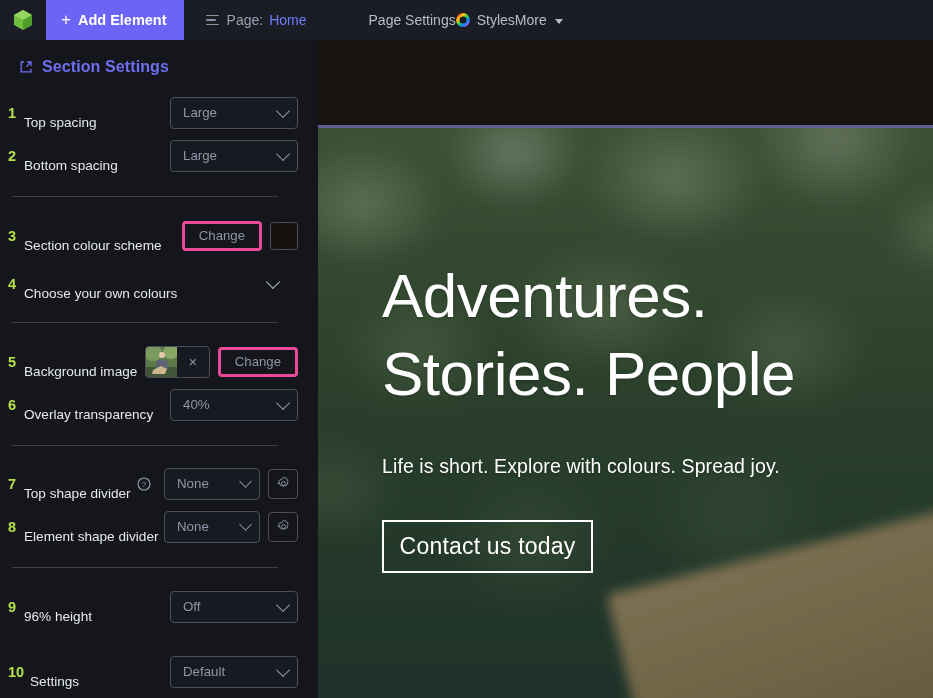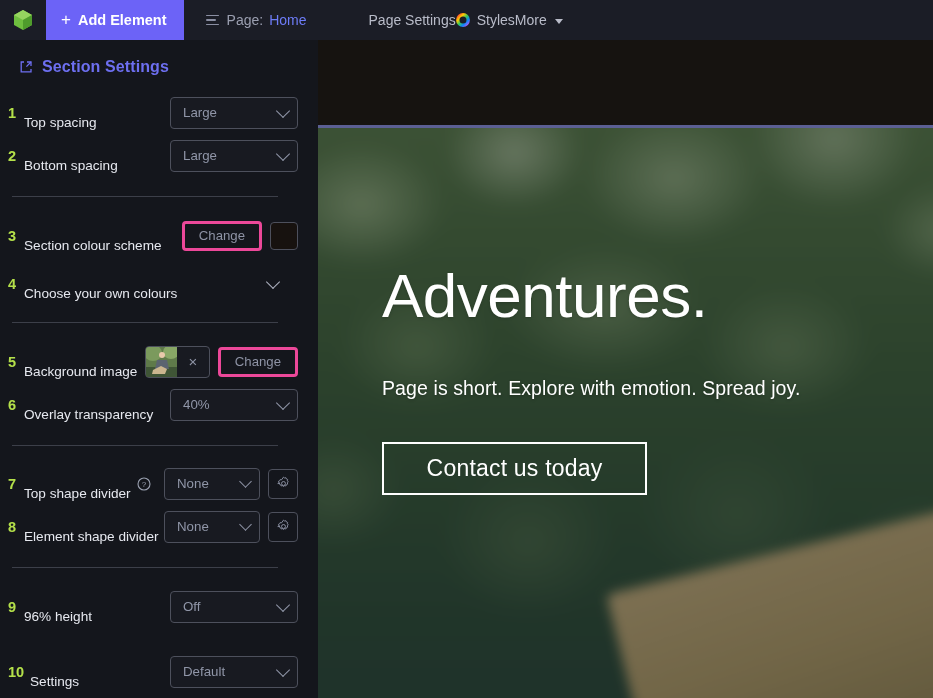--- a/index.html
+++ b/index.html
@@ -364,21 +364,21 @@
     font-size: 19.5px;
     line-height: 26px;
     letter-spacing: 0.1px;
     text-shadow: 0 1px 3px rgba(0,0,0,.25);
   }
   .hero-cta {
     margin-top: 41px;
     display: inline-flex;
     align-items: center;
     justify-content: center;
-    width: 265px;
+    width: 211px;
     height: 53px;
     border: 2px solid #ffffff;
     color: #ffffff;
     font-size: 23px;
     letter-spacing: 0.2px;
     background: transparent;
     cursor: pointer;
     font-family: "Liberation Sans", sans-serif;
   }
 </style>
@@ -627,21 +627,22 @@
   <div class="canvas">
 
     <div class="hero">
       <div class="hero-bg"></div>
       <div class="hero-laptop"></div>
 
       <div class="hero-overlay"></div>
 
       <div class="hero-content">
         <div class="hero-title">Adventures.</div>
-        <div class="hero-sub">Page is short. Explore with emotion. Spread joy.</div>
+        <div class="hero-title">Stories. People</div>
+        <div class="hero-sub">Life is short. Explore with colours. Spread joy.</div>
         <div>
           <button class="hero-cta">Contact us today</button>
         </div>
       </div>
     </div>
 
   </div>
 
 </div>
 

